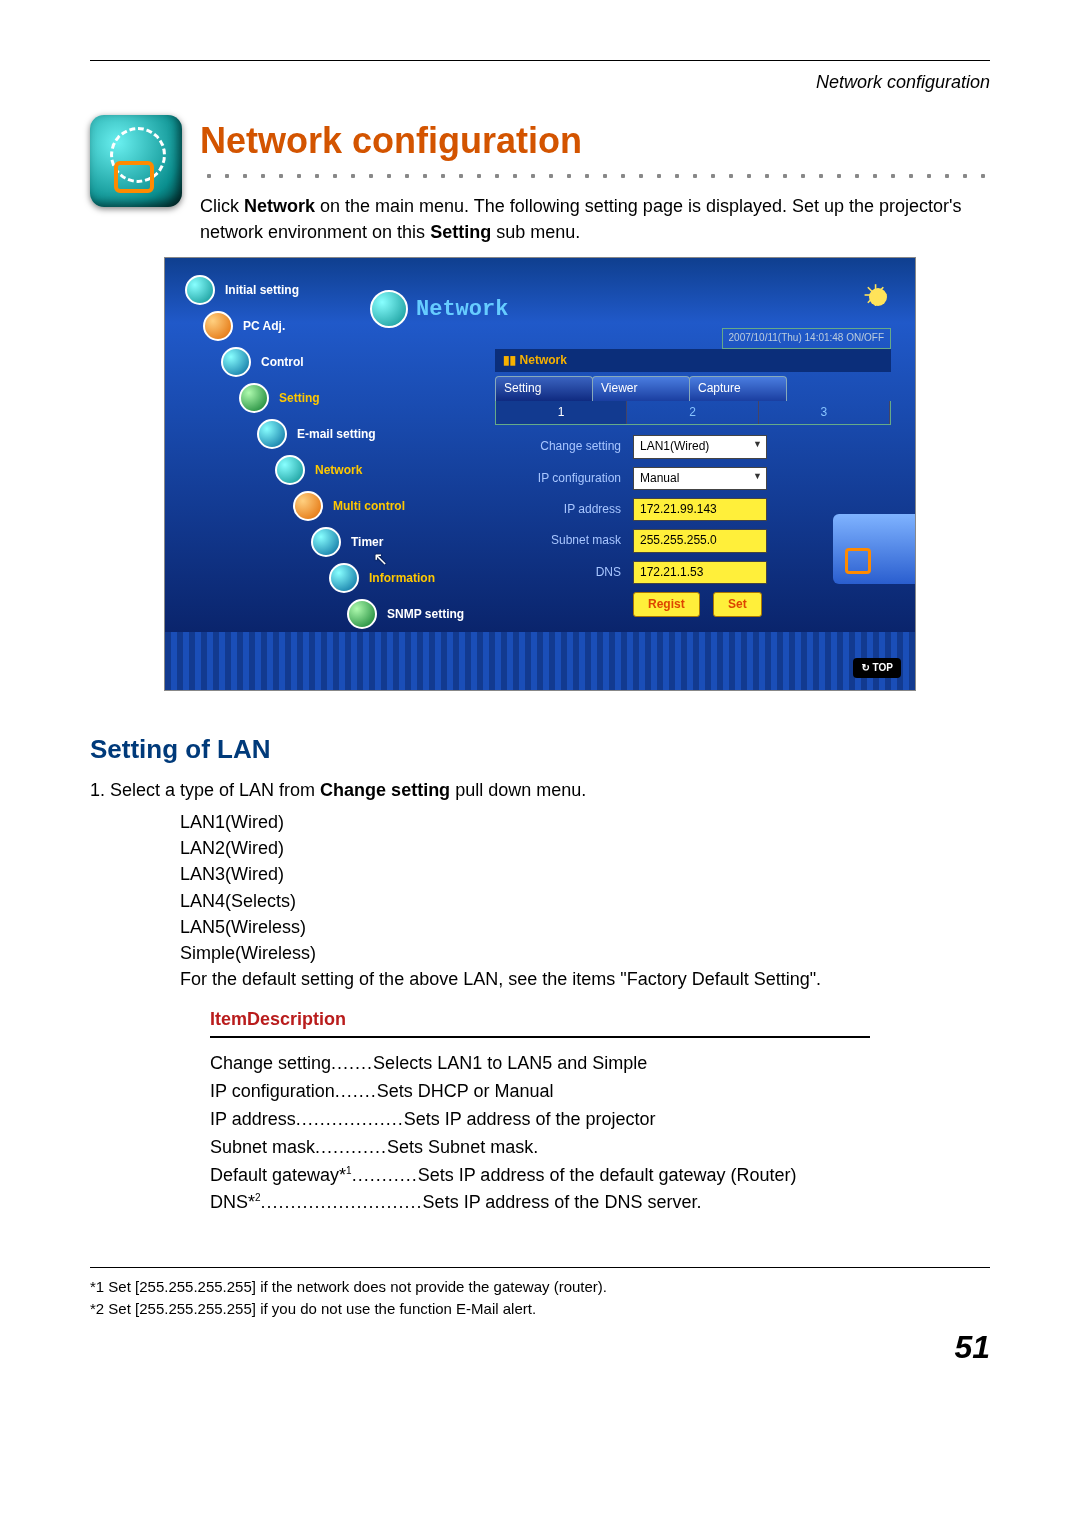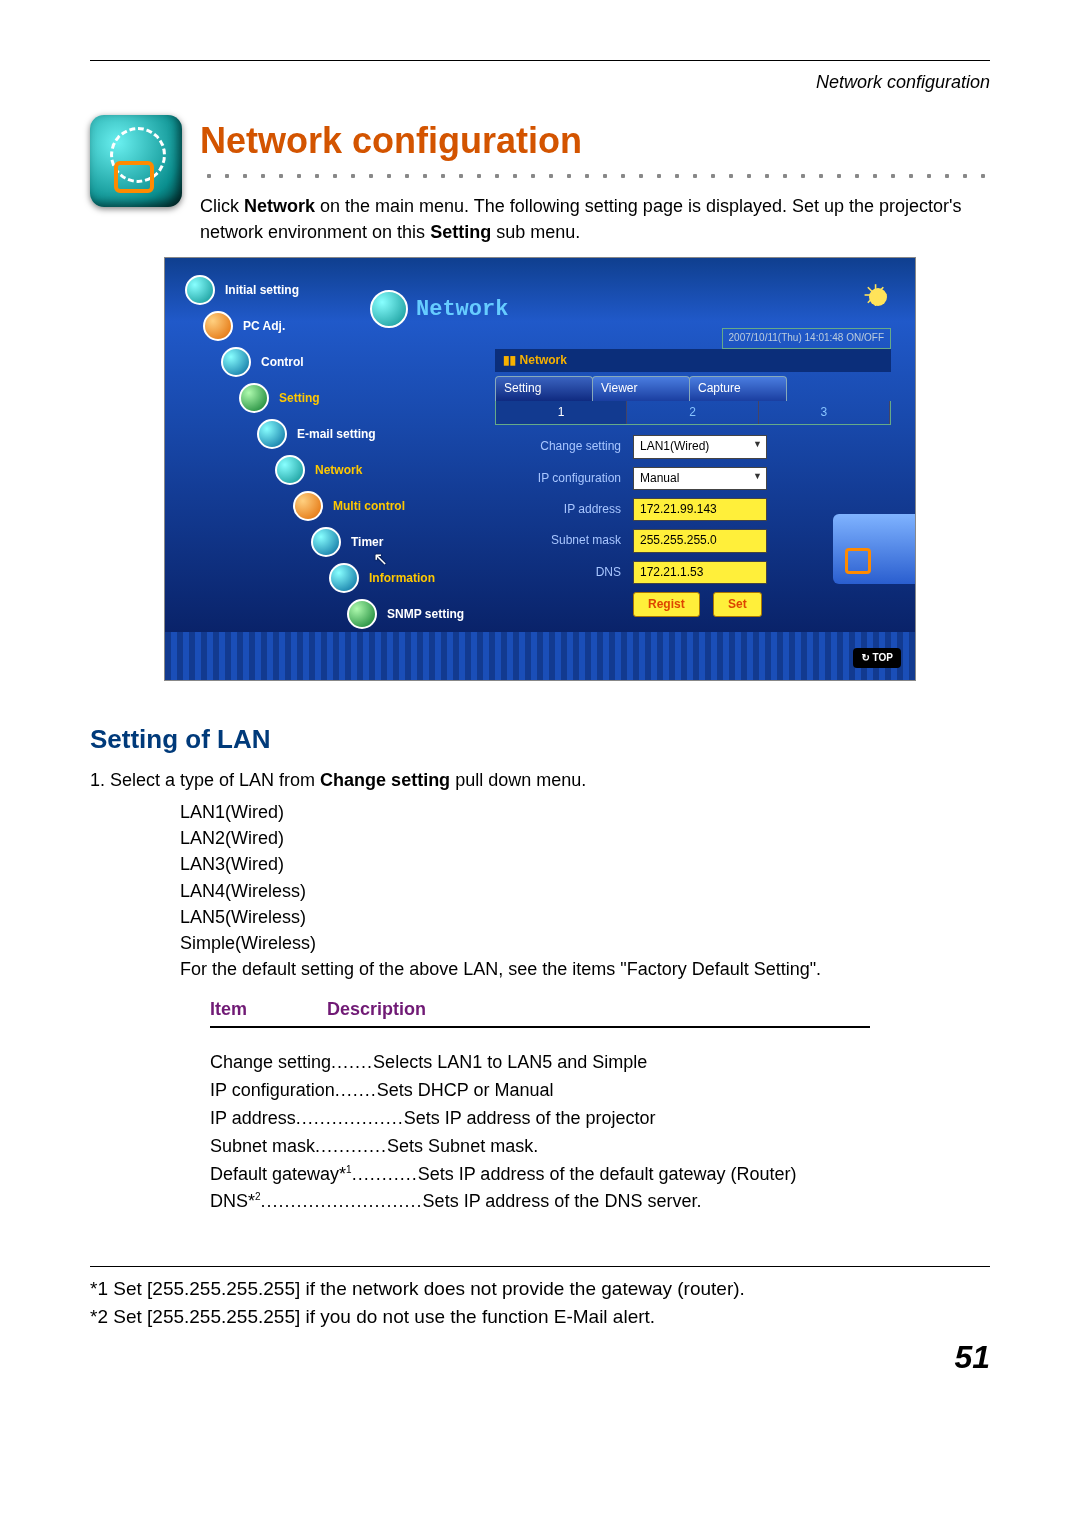--- a/index.html
+++ b/index.html
@@ -145,48 +145,48 @@
     display:inline-block;padding:3px 14px;
     background:#ffef3a;color:#d40;font-weight:bold;border-radius:3px;
     border:1px solid #aa7700; font-size:12px;
   }
   .ghost-img{
     position:absolute; right:-8px; bottom:48px; width:90px; height:70px;
     background:linear-gradient(#7fb3ff,#2a5ecf); border-radius:6px;
   }
   .ghost-img::after{content:"";position:absolute;left:12px;bottom:10px;width:20px;height:20px;border:3px solid #ff8a00;border-radius:4px;}
   .ui-bottom{
-    height:48px;
+    height:58px;
     background: repeating-linear-gradient(90deg,#123a90 0 6px,#1a4eb8 6px 12px);
     position:relative;
   }
   .top-pill{
     position:absolute; right:14px; bottom:12px;
     background:#000;color:#fff;font-size:10px;font-weight:bold;
     border-radius:4px; padding:3px 8px;
   }
   .top-pill::before{content:"↻ ";}
   .cursor{position:absolute; left:208px; top:288px; font-size:18px; color:#fff; text-shadow:0 0 2px #000;}
 
   h2{
     color:#003a7a; font-size:26px; font-weight:800; margin:10px 0 8px 0;
   }
   .body-list{margin:0 0 6px 0;padding:0;}
   .indent{}
   .sub-indent{margin-left:90px;}
   .tbl-wrap{margin:14px 0 0 120px; width:660px;}
   .tbl-hd{
-    display:flex; gap:80px; color:#701a75; font-weight:700;
-    border-bottom:2px solid #000; padding-bottom:4px; margin-bottom:21px;
+    display:flex; color:#b91c1c; font-weight:700;
+    border-bottom:2px solid #000; padding-bottom:4px; margin-bottom:12px;
   }
   .tbl-row{line-height:1.55;}
   .dot-lead{letter-spacing:1px;}
   .sup{font-size:10px;vertical-align:super;}
   .footer-line{border-top:1px solid #000;margin:50px 0 8px 0;}
-  .footnote{font-size:19px;}
+  .footnote{font-size:15px;}
   .pagenum{font-style:italic;font-weight:700;font-size:32px;text-align:right;margin-top:4px;}
 </style>
 </head>
 <body>
 
 <div class="header-line"></div>
 <div class="header-text">Network configuration</div>
 
 <div class="title-row">
   <div class="net-icon"></div>
@@ -323,21 +323,21 @@
 
 <h2>Setting of LAN</h2>
 
 <p class="body-list indent">
   <span>1. </span><span>Select a type of LAN from </span><b>Change setting</b><span> pull down menu.</span>
 </p>
 <div class="sub-indent" id="lan-options-container">
     <div>LAN1(Wired)</div>
     <div>LAN2(Wired)</div>
     <div>LAN3(Wired)</div>
-    <div>LAN4(Wireless)</div>
+    <div>LAN4(Selects)</div>
     <div>LAN5(Wireless)</div>
     <div>Simple(Wireless)</div>
   </div>
 <p class="body-list sub-indent">For the default setting of the above LAN, see the items "Factory Default Setting".</p>
 
 <div class="tbl-wrap">
   <div class="tbl-hd">
     <span>Item</span>
     <span>Description</span>
   </div>

